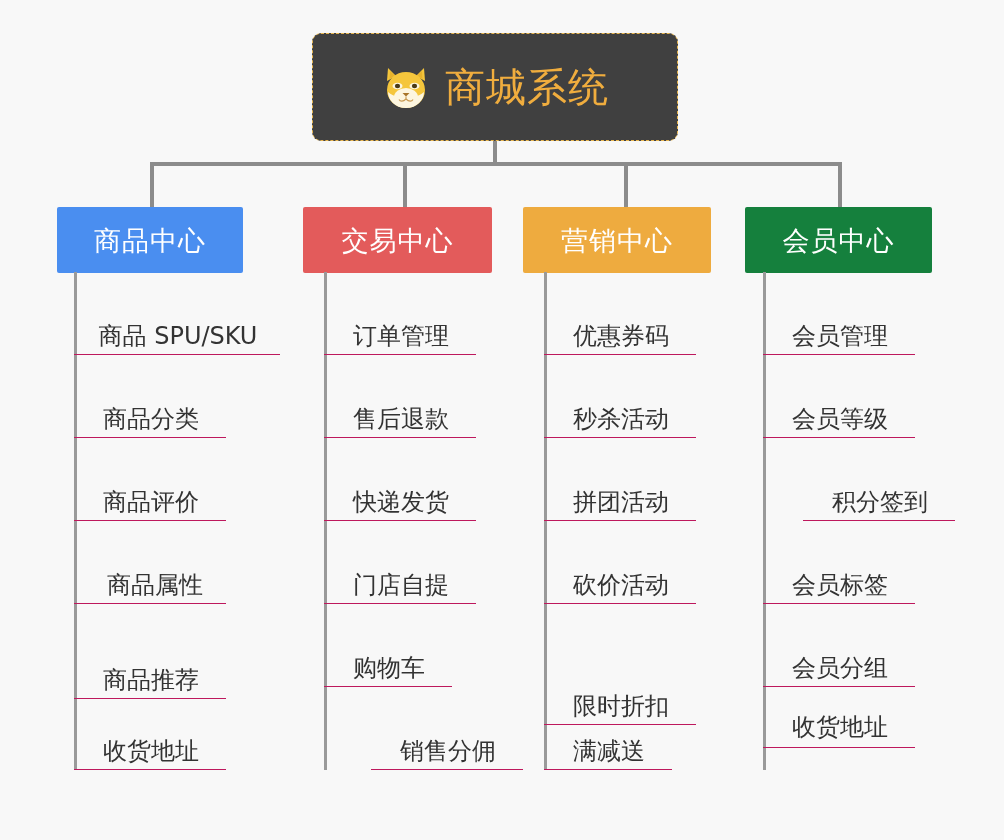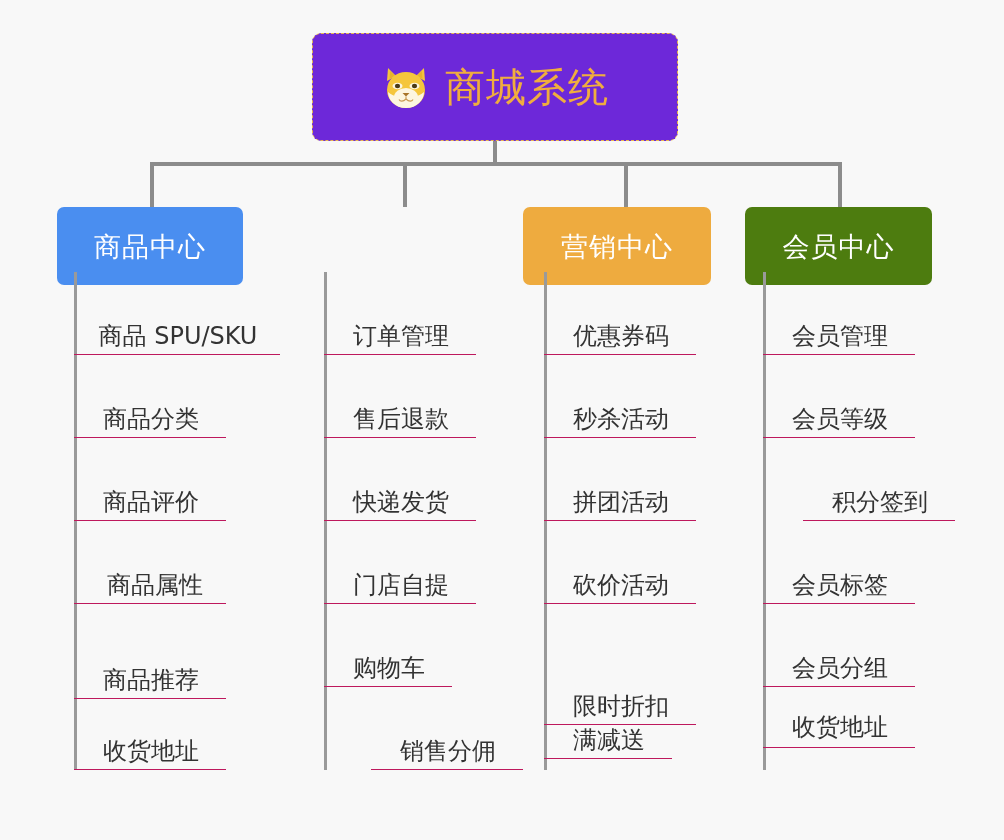--- a/index.html
+++ b/index.html
@@ -21,21 +21,21 @@
     height: 840px;
   }
 
   
   .root-node {
     position: absolute;
     left: 312px;
     top: 33px;
     width: 366px;
     height: 108px;
-    background: #6d28d9;
+    background: #404040;
     border: 1px dashed #e8b54d;
     border-radius: 9px;
     box-sizing: border-box;
     display: flex;
     align-items: center;
     justify-content: center;
     gap: 14px;
   }
   .root-title {
     color: #f0ad3e;
@@ -55,22 +55,22 @@
   .conn {
     position: absolute;
     background: #8c8c8c;
   }
   .conn-v { width: 4px; }
   .conn-h { height: 4px; }
 
   
   .cat-box {
     position: absolute;
-    height: 78px;
-    border-radius: 7px;
+    height: 66px;
+    border-radius: 2px;
     box-sizing: border-box;
     display: flex;
     align-items: center;
     justify-content: center;
   }
   .cat-label {
     color: #ffffff;
     font-size: 27px;
     line-height: 1;
     letter-spacing: 1px;
@@ -137,24 +137,27 @@
   <div class="conn conn-h" style="left:150px; top:162px; width:692px;"></div>
 
   <div class="conn conn-v" style="left:150px; top:162px; height:45px;"></div>
   <div class="conn conn-v" style="left:403px; top:162px; height:45px;"></div>
   <div class="conn conn-v" style="left:624px; top:162px; height:45px;"></div>
   <div class="conn conn-v" style="left:838px; top:162px; height:45px;"></div>
 
   <div class="cat-box" style="left:57px; top:207px; width:186px; background:#4a8ef0;">
     <span class="cat-label">商品中心</span>
   </div>
+  <div class="cat-box" style="left:303px; top:207px; width:189px; background:#e35b5b;">
+    <span class="cat-label">交易中心</span>
+  </div>
   <div class="cat-box" style="left:523px; top:207px; width:188px; background:#eeab3f;">
     <span class="cat-label">营销中心</span>
   </div>
-  <div class="cat-box" style="left:745px; top:207px; width:187px; background:#4d7c0f;">
+  <div class="cat-box" style="left:745px; top:207px; width:187px; background:#15803d;">
     <span class="cat-label">会员中心</span>
   </div>
 
   <div class="leaf-col" id="leaf-col-0" style="left:74px;">
       <div class="trunk" style="height: 498px;"></div>
       <div class="leaf-item" style="top: 0px; width: 206px;">
         <span class="leaf-label">商品 SPU/SKU</span>
       </div>
       <div class="leaf-item" style="top: 83px; width: 152px;">
         <span class="leaf-label">商品分类</span>
@@ -203,21 +206,21 @@
       </div>
       <div class="leaf-item" style="top: 166px; width: 152px;">
         <span class="leaf-label">拼团活动</span>
       </div>
       <div class="leaf-item" style="top: 249px; width: 152px;">
         <span class="leaf-label">砍价活动</span>
       </div>
       <div class="leaf-item" style="top: 332px; width: 152px; margin-top: 38px;">
         <span class="leaf-label">限时折扣</span>
       </div>
-      <div class="leaf-item" style="top: 404px; width: 128px;">
+      <div class="leaf-item" style="top: 415px; width: 128px;">
         <span class="leaf-label">满减送</span>
       </div>
     </div>
   <div class="leaf-col" id="leaf-col-3" style="left:763px;">
       <div class="trunk" style="height: 498px;"></div>
       <div class="leaf-item" style="top: 0px; width: 152px;">
         <span class="leaf-label">会员管理</span>
       </div>
       <div class="leaf-item" style="top: 83px; width: 152px;">
         <span class="leaf-label">会员等级</span>

